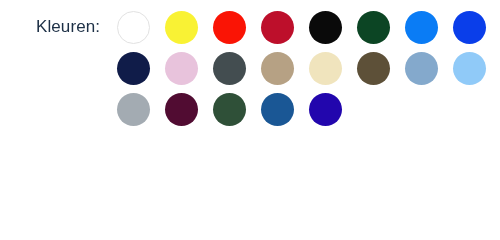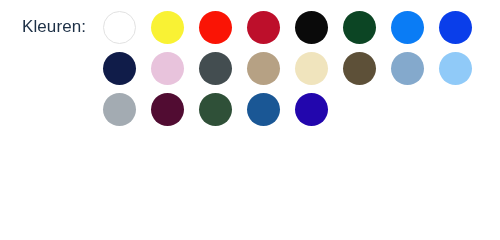--- a/index.html
+++ b/index.html
@@ -16,21 +16,21 @@
   .product-attributes {
     position: relative;
     width: 500px;
     height: 180px;
     background: #ffffff;
   }
 
   
   .attr-row-colors {
     position: absolute;
-    left: 0;
+    left: 14px;
     top: 0;
     width: 452px;
     height: 130px;
   }
   .attr-label {
     position: absolute;
     font-family: "Liberation Sans", sans-serif;
     font-size: 17px;
     font-weight: 400;
     color: #1d3046;

